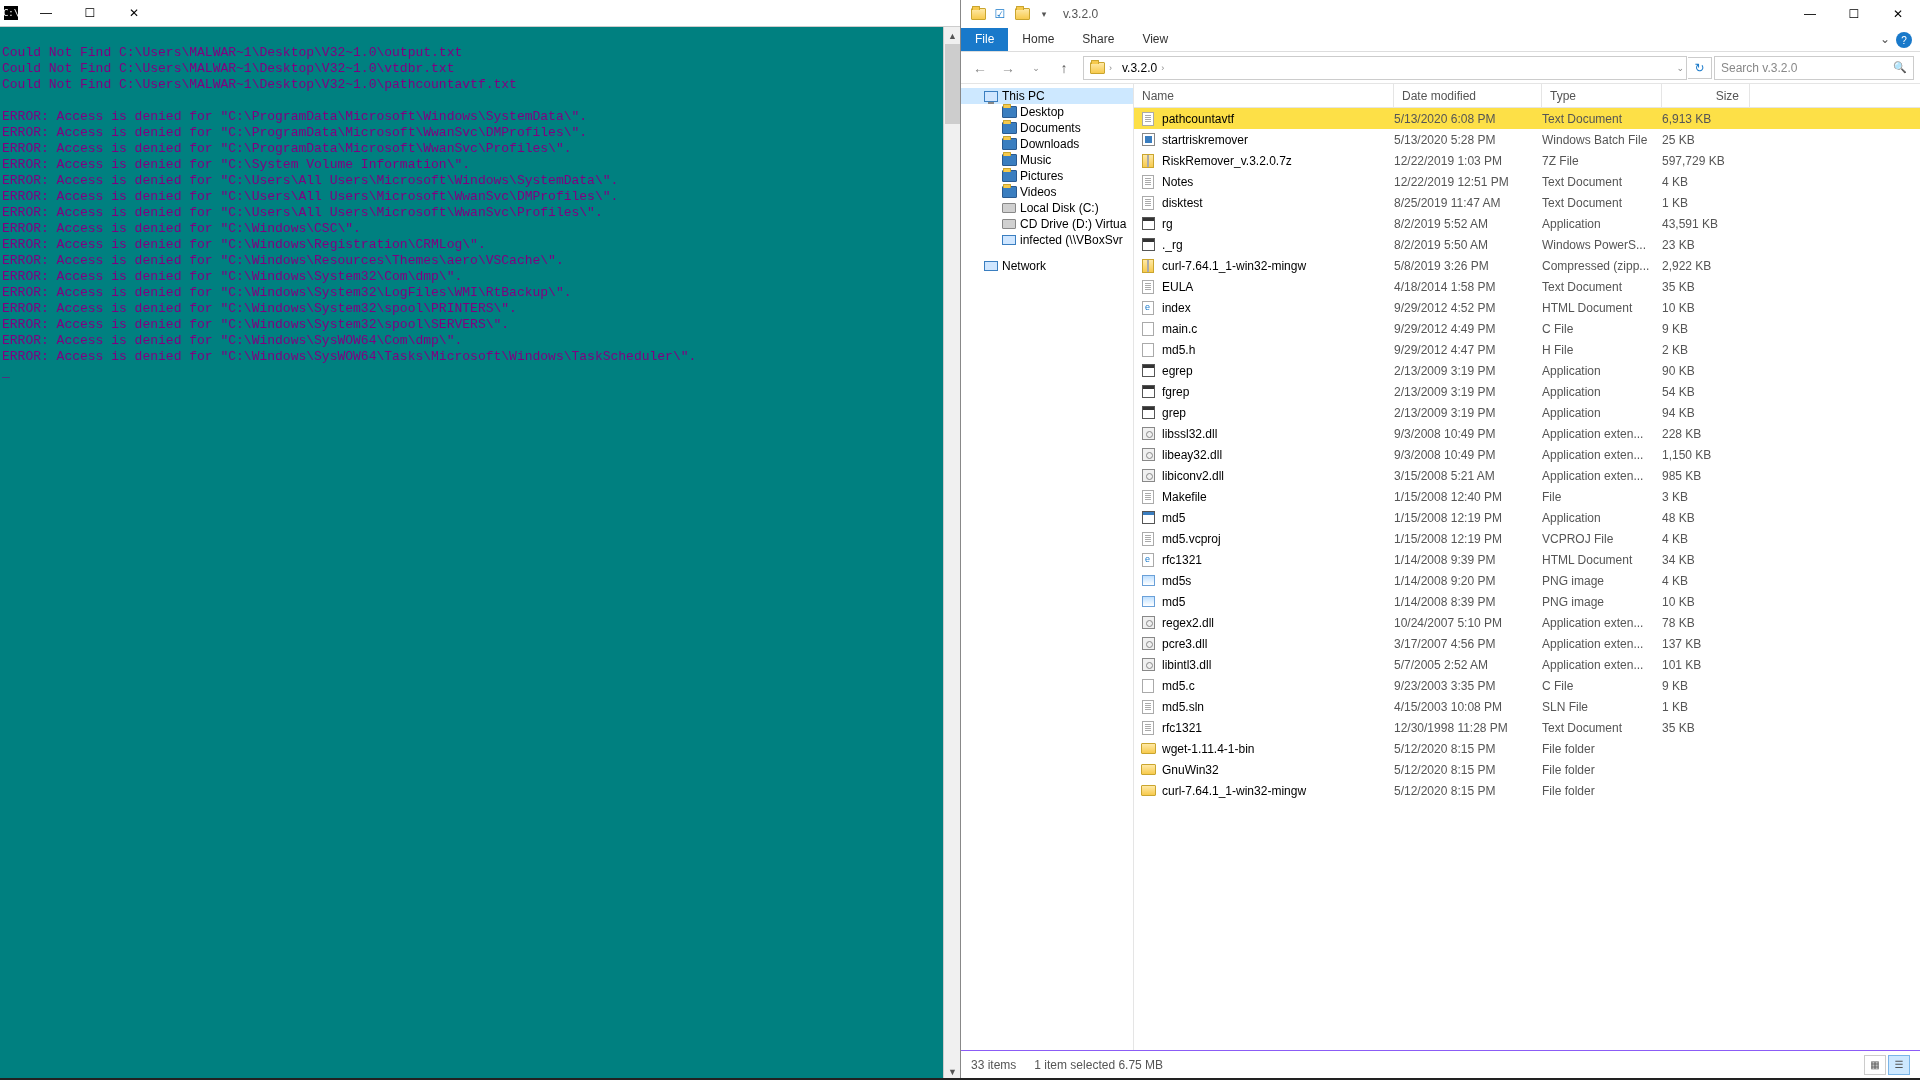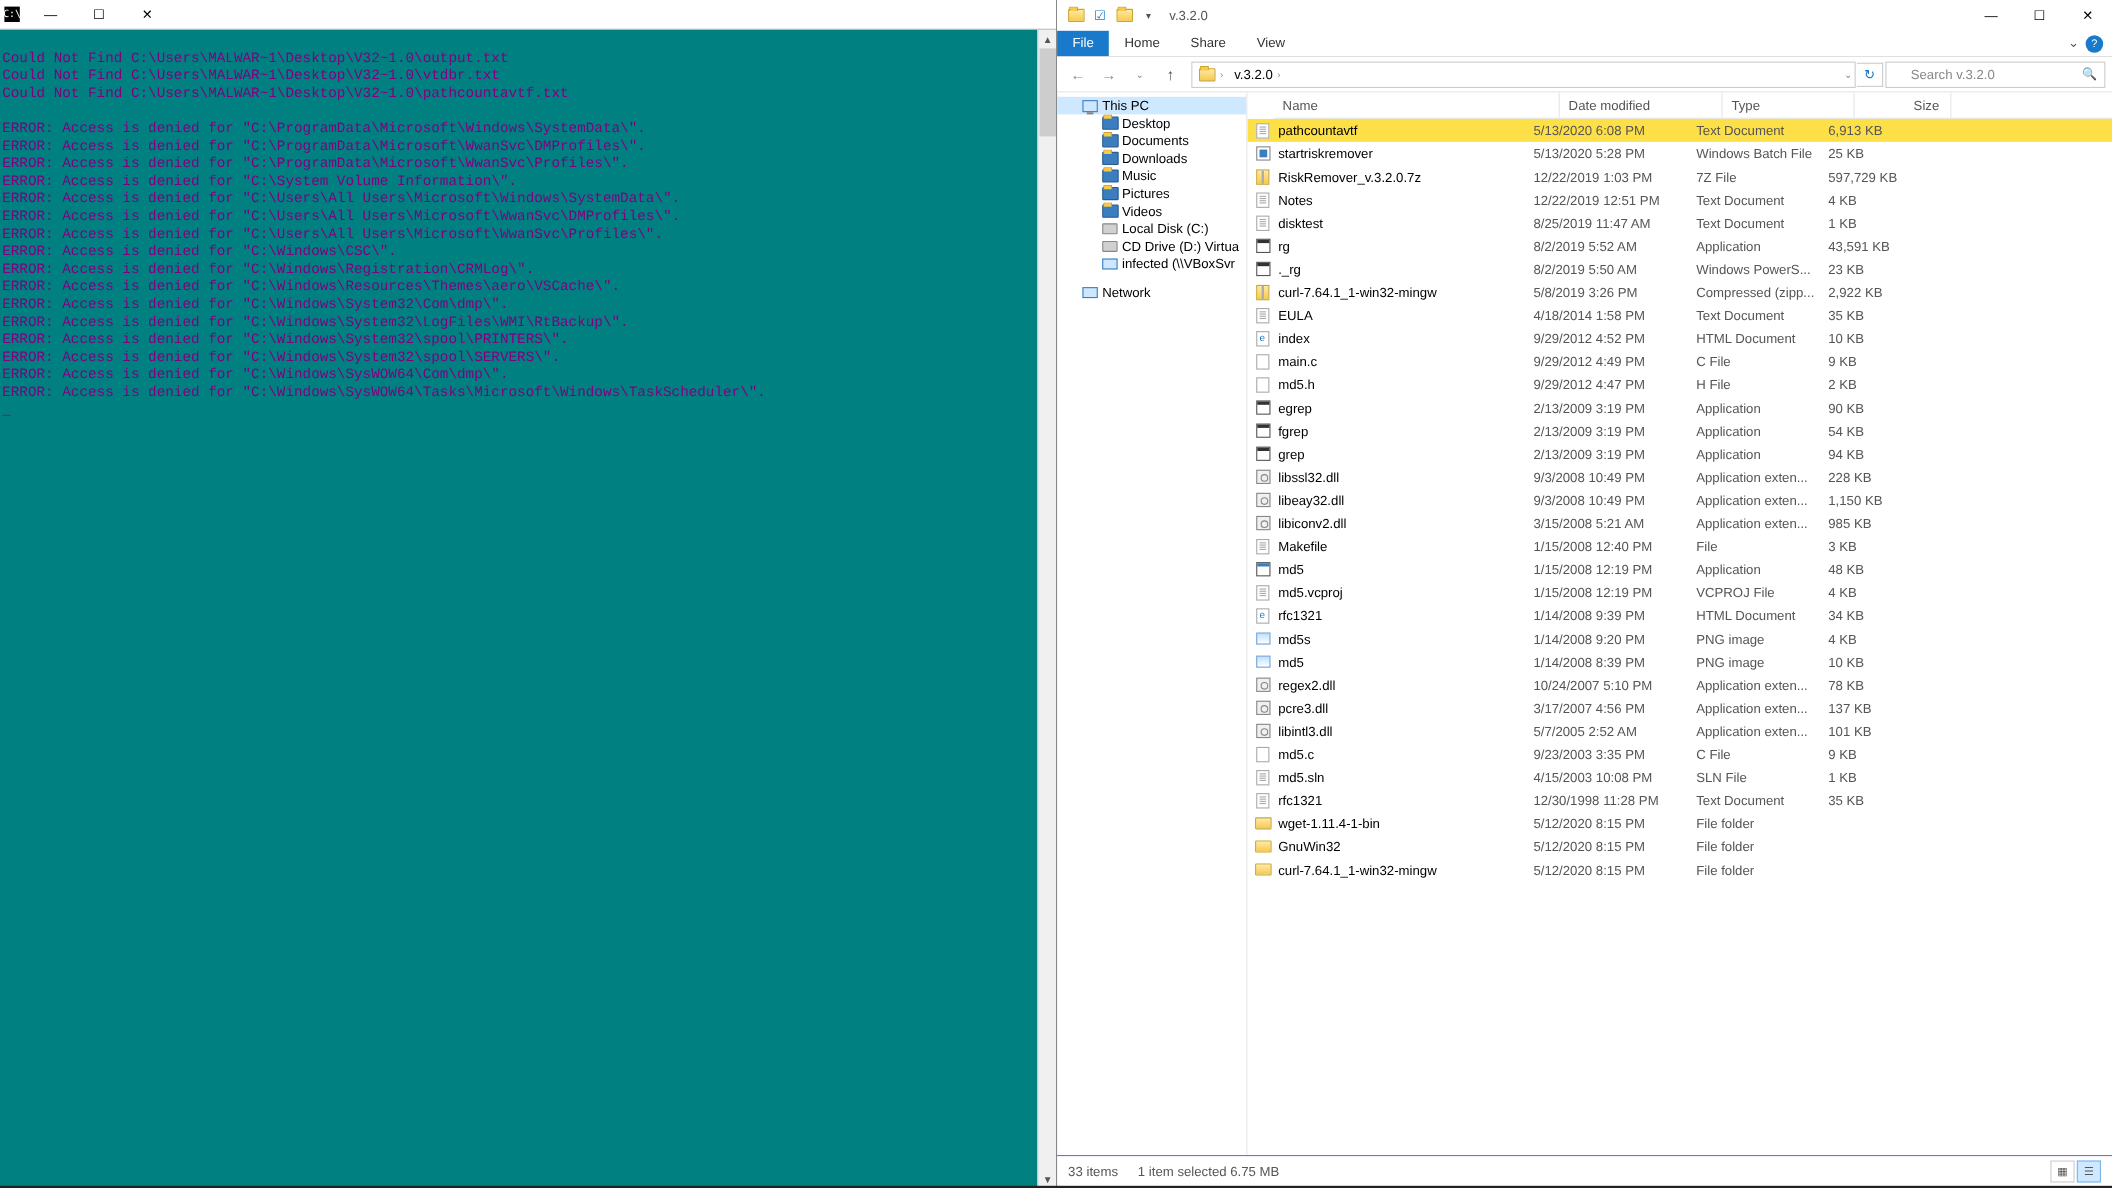--- a/index.html
+++ b/index.html
@@ -33,36 +33,36 @@
 .hcirc { width:16px; height:16px; border-radius:50%; background:#1979ca; color:#fff; font-size:10px; display:flex; align-items:center; justify-content:center; }
 
 #e-addr { height:32px; background:#fff; border-bottom:1px solid #e5e5e5; display:flex; align-items:center; padding:0 6px; gap:2px; }
 .navbtn { width:26px; height:26px; display:flex; align-items:center; justify-content:center; color:#888; font-size:14px; }
 .navbtn.en { color:#555; }
 #crumb { flex:1; height:24px; border:1px solid #ccc; display:flex; align-items:center; padding:0 2px; gap:2px; margin:0 4px; }
 .crumb-seg { display:flex; align-items:center; gap:4px; padding:0 4px; }
 .csep { color:#888; font-size:9px; }
 #refresh { width:24px; height:22px; border:1px solid #ccc; border-left:none; display:flex; align-items:center; justify-content:center; color:#1979ca; margin-left:-5px; }
 #searchbox { width:200px; height:24px; border:1px solid #ccc; display:flex; align-items:center; padding:0 6px; color:#888; }
-#searchbox span:first-child { flex:1;margin-left:16px; }
+#searchbox span:first-child { flex:1; }
 
 #e-main { display:flex; height:966px; }
 #nav { width:173px; border-right:1px solid #e5e5e5; padding-top:4px; overflow:hidden; }
 .nav-item { height:16px; display:flex; align-items:center; padding-left:22px; gap:3px;text-align:center; }
 .nav-item.sub { padding-left:40px; }
 .nav-item.sel { background:#cde8ff; }
 .nav-ico { width:16px; height:16px; display:flex; align-items:center; justify-content:center; font-size:12px; }
 .nav-sp { height:10px; }
 .pc-ico { width:14px; height:11px; border:1px solid #3a7ec0; background:#cfe6ff; position:relative; }
 .pc-ico::after { content:""; position:absolute; left:3px; bottom:-3px; width:6px; height:2px; background:#888; }
 .drv-ico { width:14px; height:10px; background:#d0d0d0; border:1px solid #888; border-radius:1px; }
 .net-ico { width:14px; height:10px; border:1px solid #3a7ec0; background:#cfe6ff; }
 
 #files { flex:1; display:flex; flex-direction:column; }
-#cols { height:24px; border-bottom:1px solid #e5e5e5; display:flex; align-items:center; color:#555;margin-left:24px; }
+#cols { height:24px; border-bottom:1px solid #e5e5e5; display:flex; align-items:center; color:#555; }
 #cols > div { padding-left:8px; border-right:1px solid #e5e5e5; height:100%; display:flex; align-items:center; }
 .c-name { width:260px; }
 .c-date { width:148px; }
 .c-type { width:120px; }
 .c-size { width:88px; justify-content:flex-end; padding-right:10px !important; }
 #rows { flex:1; overflow:hidden; }
 .row { height:21px; display:flex; align-items:center; }
 .row.sel { background:#fde047; }
 .row .c-name { display:flex; align-items:center; gap:6px; padding-left:6px; }
 .row .c-date, .row .c-type { color:#555; }

